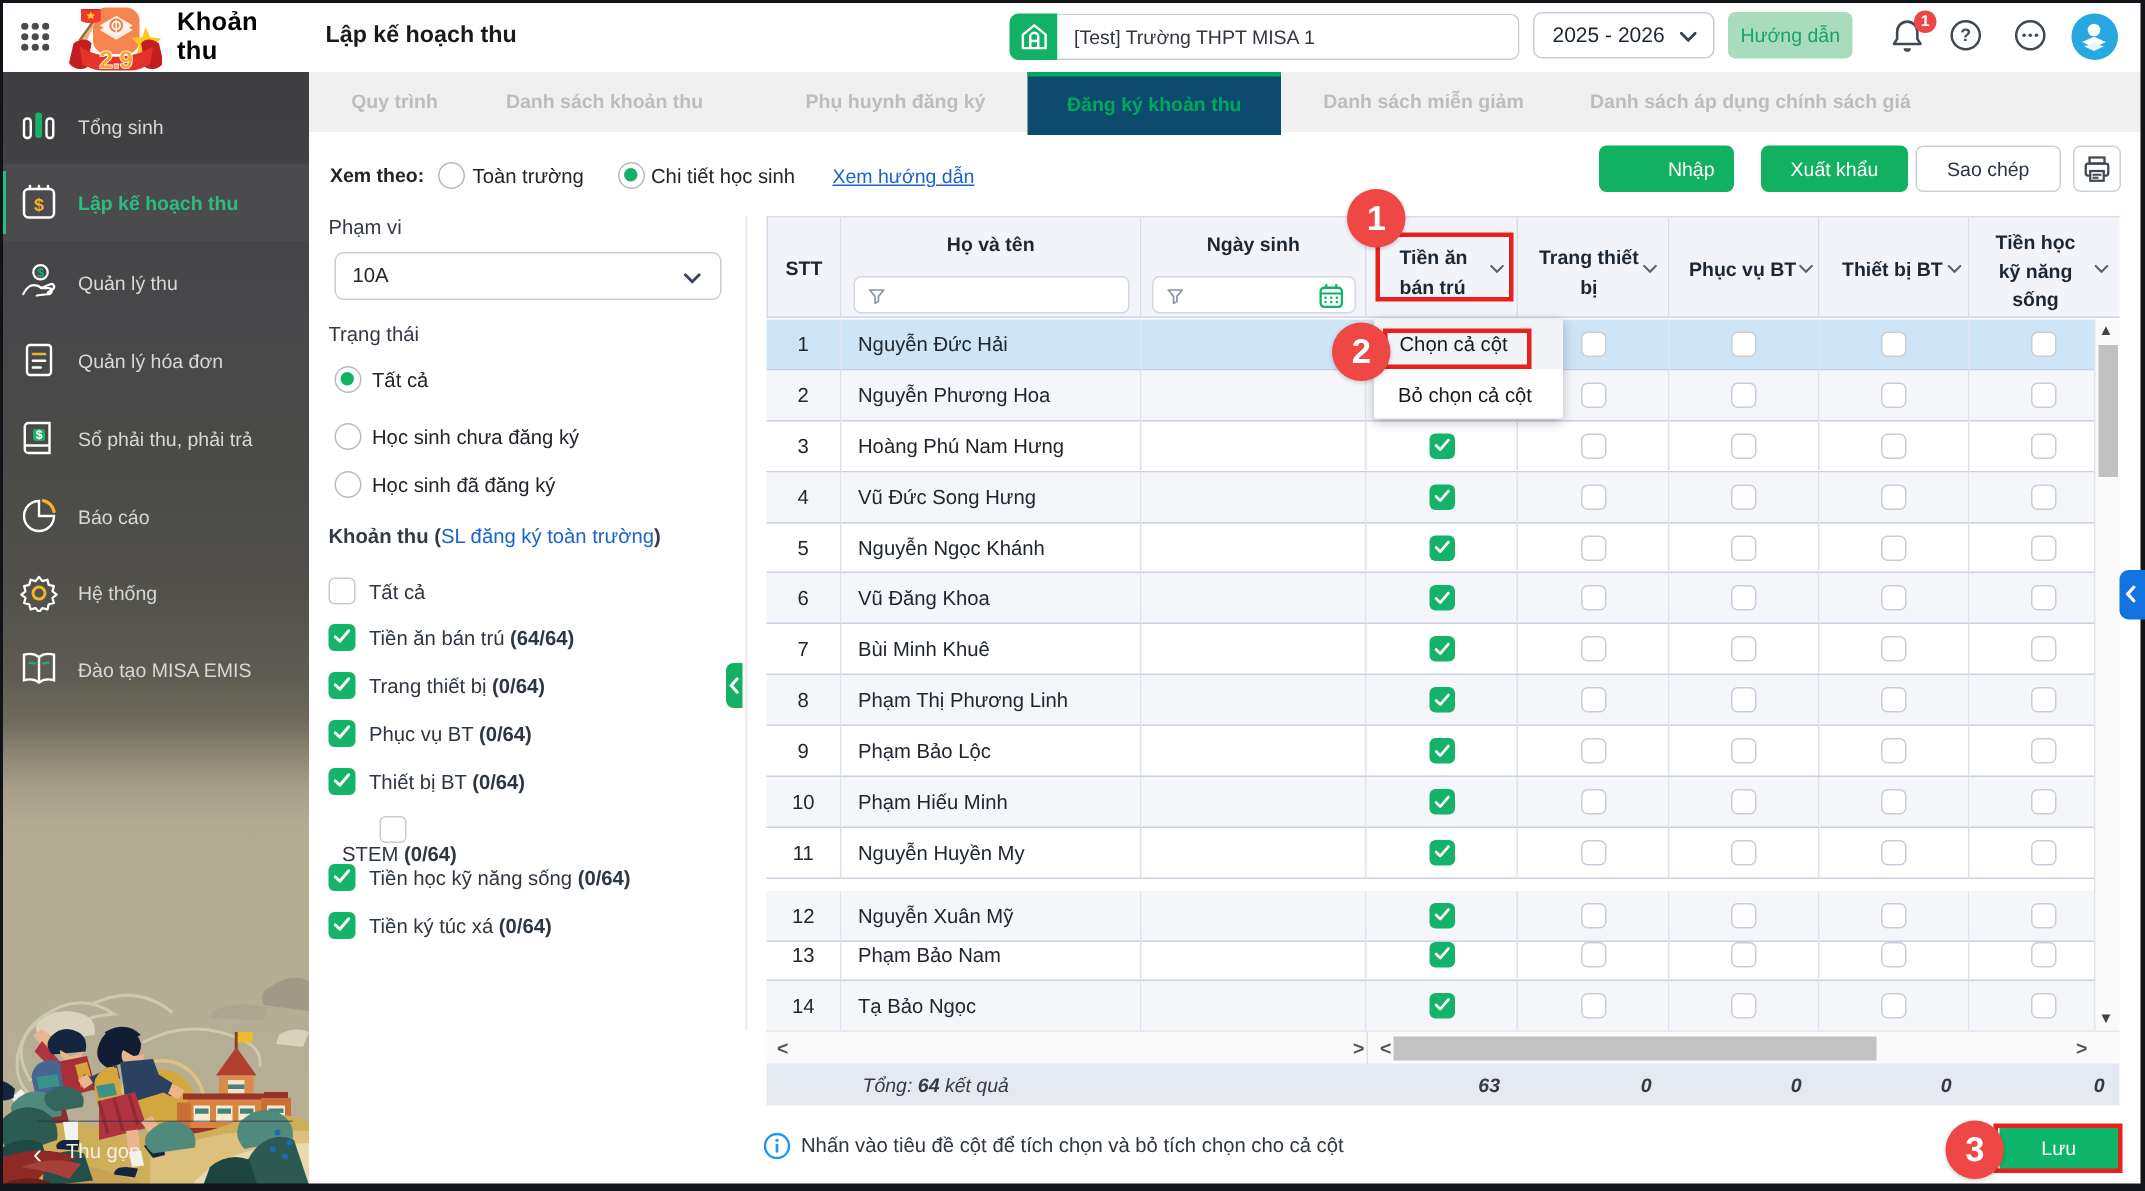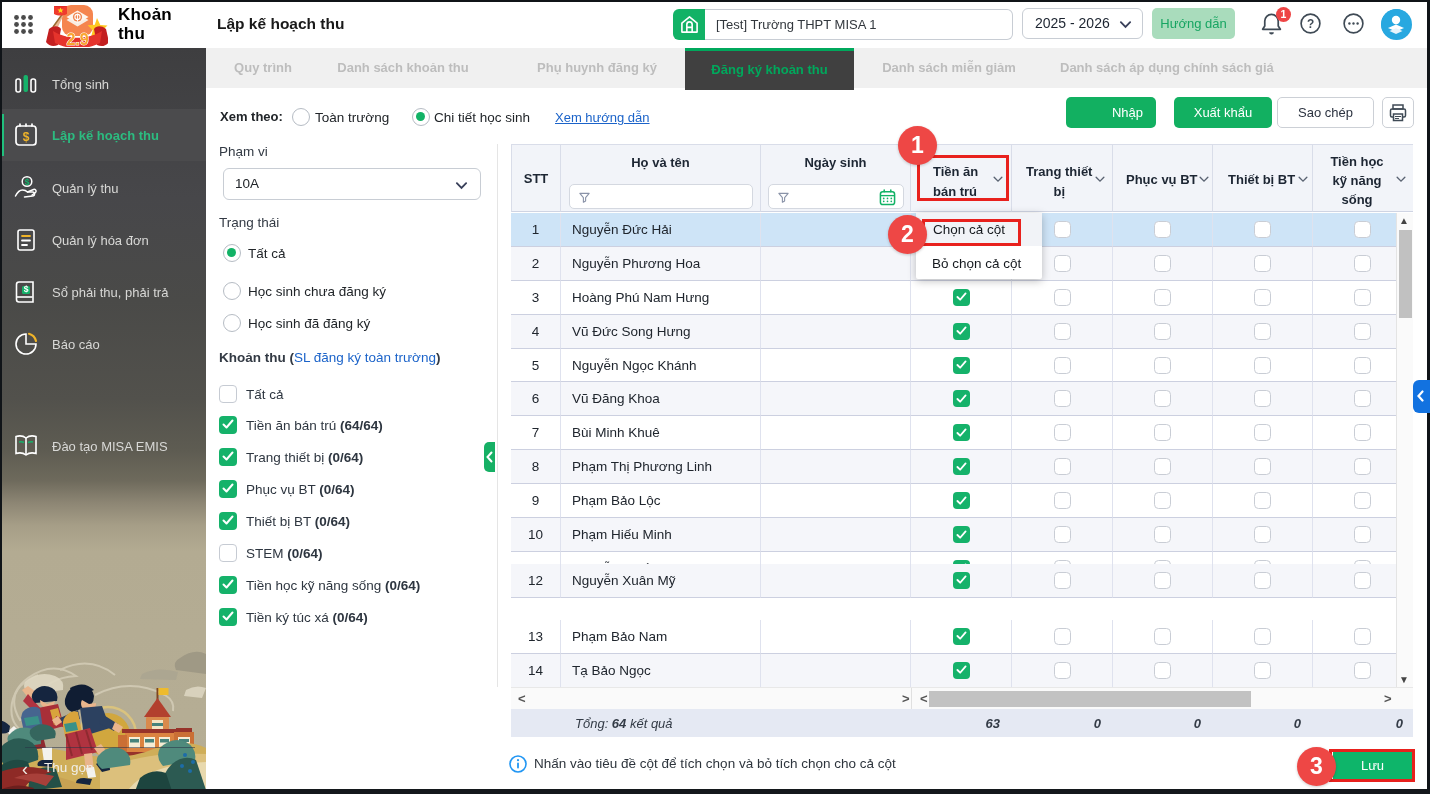--- a/index.html
+++ b/index.html
@@ -41,21 +41,21 @@
 .mitem.active::before { content:""; position:absolute; left:0; top:5px; width:4px; height:42px; background:#21c07d; }
 .mitem.active .mtxt { color:#2cbc80; font-weight:bold; }
 #collapse { position:absolute; left:0; top:699px; width:206px; height:46px; color:#f0efe9; }
 #collapse .sep { position:absolute; left:25px; top:0px; width:170px; height:1px; background:rgba(40,50,70,0.55); }
 #collapse .chev { position:absolute; left:22px; top:12px; font-size:18px; }
 #collapse .ctxt { position:absolute; left:44px; top:13px; font-size:13.5px; }
 
 
 #tabbar { left:206px; top:48px; width:1224px; height:40px; background:#f0f0f0; z-index:5; }
 .tab { position:absolute; top:0; height:40px; line-height:40px; font-size:13px; font-weight:bold; color:#bdbdbd; text-align:center; white-space:nowrap; }
-#tab-active { position:absolute; left:479px; top:0; width:169px; height:42px; background:#404040; border-top:3px solid #00a85c; color:#00a85c; font-weight:bold; font-size:13px; text-align:center; line-height:38px; }
+#tab-active { position:absolute; left:479px; top:0; width:169px; height:42px; background:#0c4a6e; border-top:3px solid #00a85c; color:#00a85c; font-weight:bold; font-size:13px; text-align:center; line-height:38px; }
 
 
 #filterrow { left:206px; top:88px; width:1224px; height:52px; background:#fff; }
 .radio { position:absolute; display:block; width:18px; height:18px; border:1.5px solid #b6bcc4; border-radius:50%; background:#fff; }
 .radio.sel::after { content:""; position:absolute; left:3px; top:3px; width:9px; height:9px; background:#12b266; border-radius:50%; }
 .grnbtn { position:absolute; background:#12b061; color:#fff; font-size:13px; font-weight:400; text-align:center; border-radius:5px; }
 .whtbtn { position:absolute; background:#fff; border:1px solid #ccd0d6; color:#2c3340; font-size:13px; text-align:center; border-radius:5px; }
 
 
 #panel { left:206px; top:140px; width:300px; height:560px; background:#fff; font-size:13.5px; }
@@ -228,20 +228,27 @@
     </svg>
     <div class="mtxt">Sổ phải thu, phải trả</div>
   </div>
   <div class="mitem" style="top:270px;">
     <svg class="mico" viewBox="0 0 26 26">
       <path d="M13 3 a10 10 0 1 0 10 10 h-10 z" fill="none" stroke="#fff" stroke-width="1.6"></path>
       <path d="M16 2.8 a10 10 0 0 1 7 7.2" fill="none" stroke="#f0b429" stroke-width="2.2" stroke-linecap="round"></path>
     </svg>
     <div class="mtxt">Báo cáo</div>
   </div>
+  <div class="mitem" style="top:321px;">
+    <svg class="mico" viewBox="0 0 26 26">
+      <path d="M13 2.6 l2.2 2.8 3.4 -0.9 0.9 3.4 3.4 0.9 -0.9 3.4 2.8 2.2 -2.8 2.2 0.9 3.4 -3.4 0.9 -0.9 3.4 -3.4 -0.9 -2.2 2.8 -2.2 -2.8 -3.4 0.9 -0.9 -3.4 -3.4 -0.9 0.9 -3.4 -2.8 -2.2 2.8 -2.2 -0.9 -3.4 3.4 -0.9 0.9 -3.4 3.4 0.9 z" fill="none" stroke="#fff" stroke-width="1.5" stroke-linejoin="round"></path>
+      <circle cx="13" cy="13.4" r="4" fill="none" stroke="#f0b429" stroke-width="2"></circle>
+    </svg>
+    <div class="mtxt">Hệ thống</div>
+  </div>
   <div class="mitem" style="top:372px;">
     <svg class="mico" viewBox="0 0 26 26">
       <path d="M13 5 c-2.5 -2 -6.5 -2.5 -10 -1.5 v17 c3.5 -1 7.5 -0.5 10 1.5 c2.5 -2 6.5 -2.5 10 -1.5 v-17 c-3.5 -1 -7.5 -0.5 -10 1.5 z" fill="none" stroke="#fff" stroke-width="1.6"></path>
       <path d="M13 5 v17" stroke="#fff" stroke-width="1.6"></path>
       <path d="M6 9 c2 -0.3 3.5 -0.2 5 0.5 M15 9.5 c2 -0.7 3.5 -0.8 5 -0.5" stroke="#16b26a" stroke-width="1.5" fill="none"></path>
     </svg>
     <div class="mtxt">Đào tạo MISA EMIS</div>
   </div>
 
   <svg class="abs" style="left:0; top:592px; width:206px; height:154px;" viewBox="0 0 206 154">
@@ -443,21 +450,21 @@
       <span class="lbl">Phục vụ BT <b>(0/64)</b></span>
     </div>
   <div class="chkrow" style="top:372px;">
       <span class="cbox on">
         <svg width="12" height="11" viewBox="0 0 12 11">
           <path d="M1.5 5.5 L4.5 8.5 L10.5 1.5" fill="none" stroke="#fff" stroke-width="2" stroke-linecap="round" stroke-linejoin="round"></path>
         </svg>
       </span>
       <span class="lbl">Thiết bị BT <b>(0/64)</b></span>
     </div>
-  <div class="chkrow" style="top:404px;">
+  <div class="chkrow" style="top:404px;flex-direction:column;">
       <span class="cbox off"></span>
       <span class="lbl">STEM <b>(0/64)</b></span>
     </div>
   <div class="chkrow" style="top:436px;">
       <span class="cbox on">
         <svg width="12" height="11" viewBox="0 0 12 11">
           <path d="M1.5 5.5 L4.5 8.5 L10.5 1.5" fill="none" stroke="#fff" stroke-width="2" stroke-linecap="round" stroke-linejoin="round"></path>
         </svg>
       </span>
       <span class="lbl">Tiền học kỹ năng sống <b>(0/64)</b></span>
@@ -797,21 +804,21 @@
       <div class="cell c-chk w3">
         <span class="ck off"></span>
       </div>
       <div class="cell c-chk w4">
         <span class="ck off"></span>
       </div>
       <div class="cell c-chk w5">
         <span class="ck off"></span>
       </div>
     </div>
-<div class="row even" style="top:420px;">
+<div class="row even" style="top:450px;">
       <div class="cell c-stt">12</div>
       <div class="cell c-name">Nguyễn Xuân Mỹ</div>
       <div class="cell c-birth"></div>
       <div class="cell c-chk w1">
         <span class="ck on">
           <svg width="11" height="10" viewBox="0 0 12 11">
             <path d="M1.5 5.5 L4.5 8.5 L10.5 1.5" fill="none" stroke="#fff" stroke-width="2" stroke-linecap="round" stroke-linejoin="round"></path>
           </svg>
         </span>
       </div>

